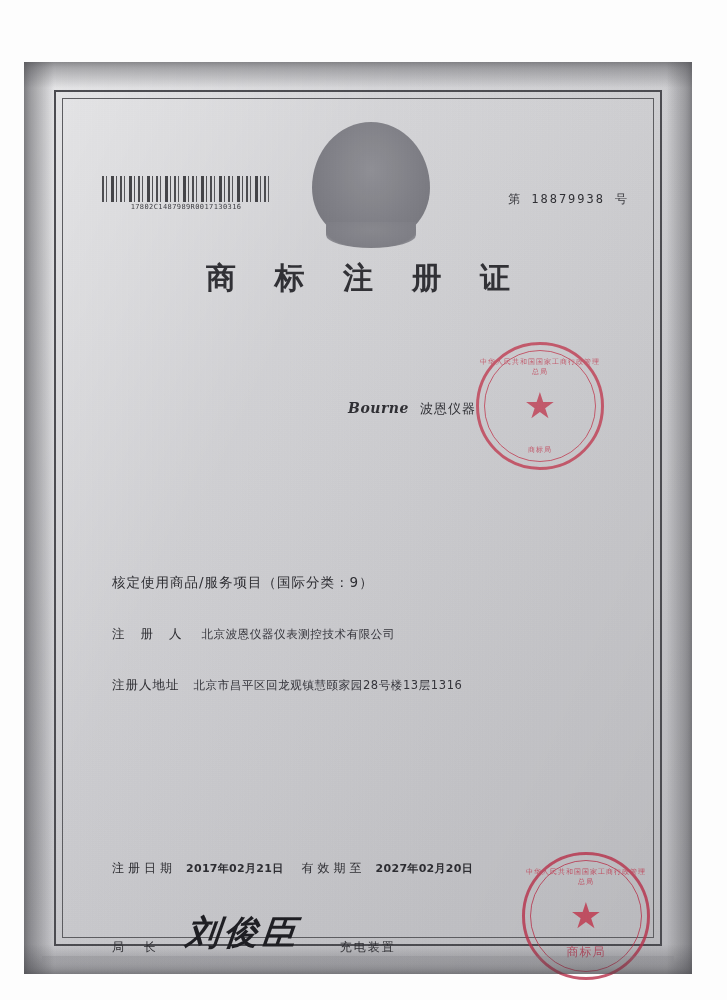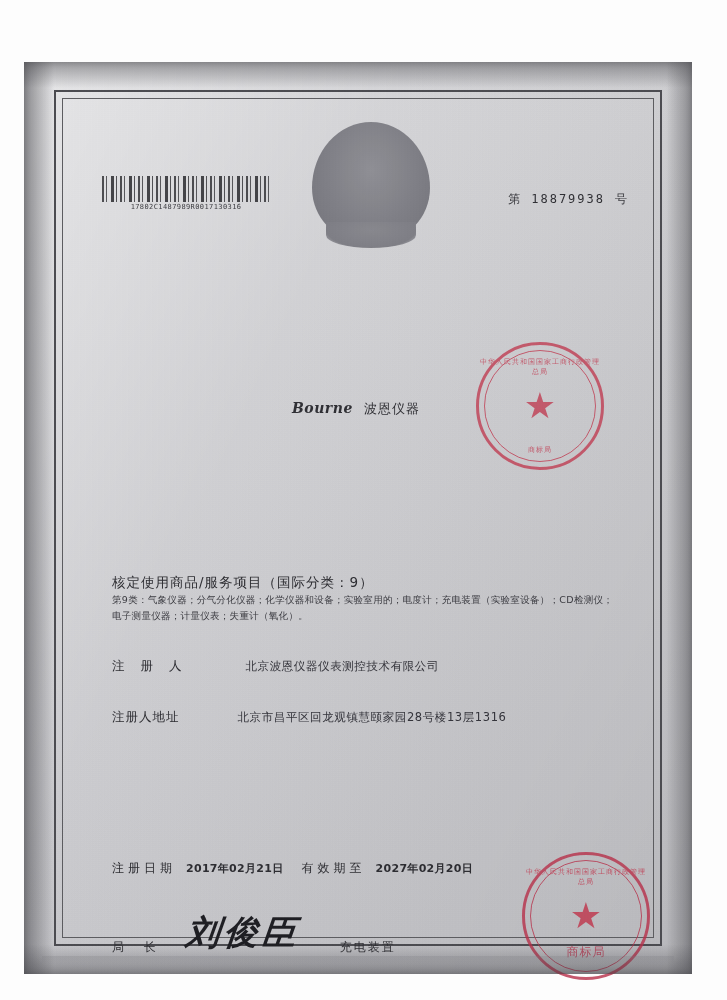--- a/index.html
+++ b/index.html
@@ -179,24 +179,24 @@
     font-size: 30px;
     font-weight: bold;
     letter-spacing: 14px;
     color: #303035;
     text-indent: 14px;
   }
 
   
   .mark-art {
     position: absolute;
-    left: 268px;
+    left: 252px;
     top: 336px;
     width: 200px;
-    text-align: left;
+    text-align: right;
     color: #2e2e33;
   }
   .mark-art .mark-latin {
     font-family: "DejaVu Serif", "Liberation Serif", serif;
     font-weight: bold;
     font-style: italic;
     font-size: 14px;
     letter-spacing: 0.5px;
   }
   .mark-art .mark-cn {
@@ -261,21 +261,20 @@
     letter-spacing: 0.3px;
     color: #3a3a40;
     max-width: 520px;
   }
   .field-row {
     display: flex;
     align-items: baseline;
     margin-top: 34px;
     font-size: 12px;
     color: #2c2c31;
-    gap: 44px;
   }
   .field-label {
     flex: 0 0 auto;
     letter-spacing: 6px;
     font-size: 12.5px;
     margin-right: 14px;
   }
   .field-label.wide {
     letter-spacing: 1px;
   }
@@ -387,36 +386,36 @@
       <div class="barcode"></div>
       <div class="barcode-number">17802C1487989R0017130316</div>
     </div>
 
     <div class="reg-no-row">
       <span>第</span>
       <span class="reg-no-value">18879938</span>
       <span>号</span>
     </div>
 
+    <div class="doc-title">商 标 注 册 证</div>
 
     <div class="mark-art">
       <span class="mark-latin">Bourne</span>
       <span class="mark-cn">波恩仪器</span>
     </div>
 
     <div class="seal-round">
       <div class="seal-inner-ring"></div>
       <div class="seal-text-top">中华人民共和国国家工商行政管理总局</div>
       <div class="seal-star">★</div>
       <div class="seal-text-bottom">商标局</div>
     </div>
 
     <div class="body-fields">
       <div class="field-heading">核定使用商品/服务项目（国际分类：9）</div>
-      <div class="goods-text">第9类：气象仪器；分气分化仪器；化学仪器和设备；实验室用的；电度计；充电装置（实验室设备）；CD检测仪；电子测量仪器；计量仪表；失重计（氧化）。</div>
 
       <div class="field-row">
         <span class="field-label">注 册 人</span>
         <span class="field-value">北京波恩仪器仪表测控技术有限公司</span>
       </div>
 
       <div class="field-row">
         <span class="field-label wide">注册人地址</span>
         <span class="field-value">北京市昌平区回龙观镇慧颐家园28号楼13层1316</span>
       </div>

